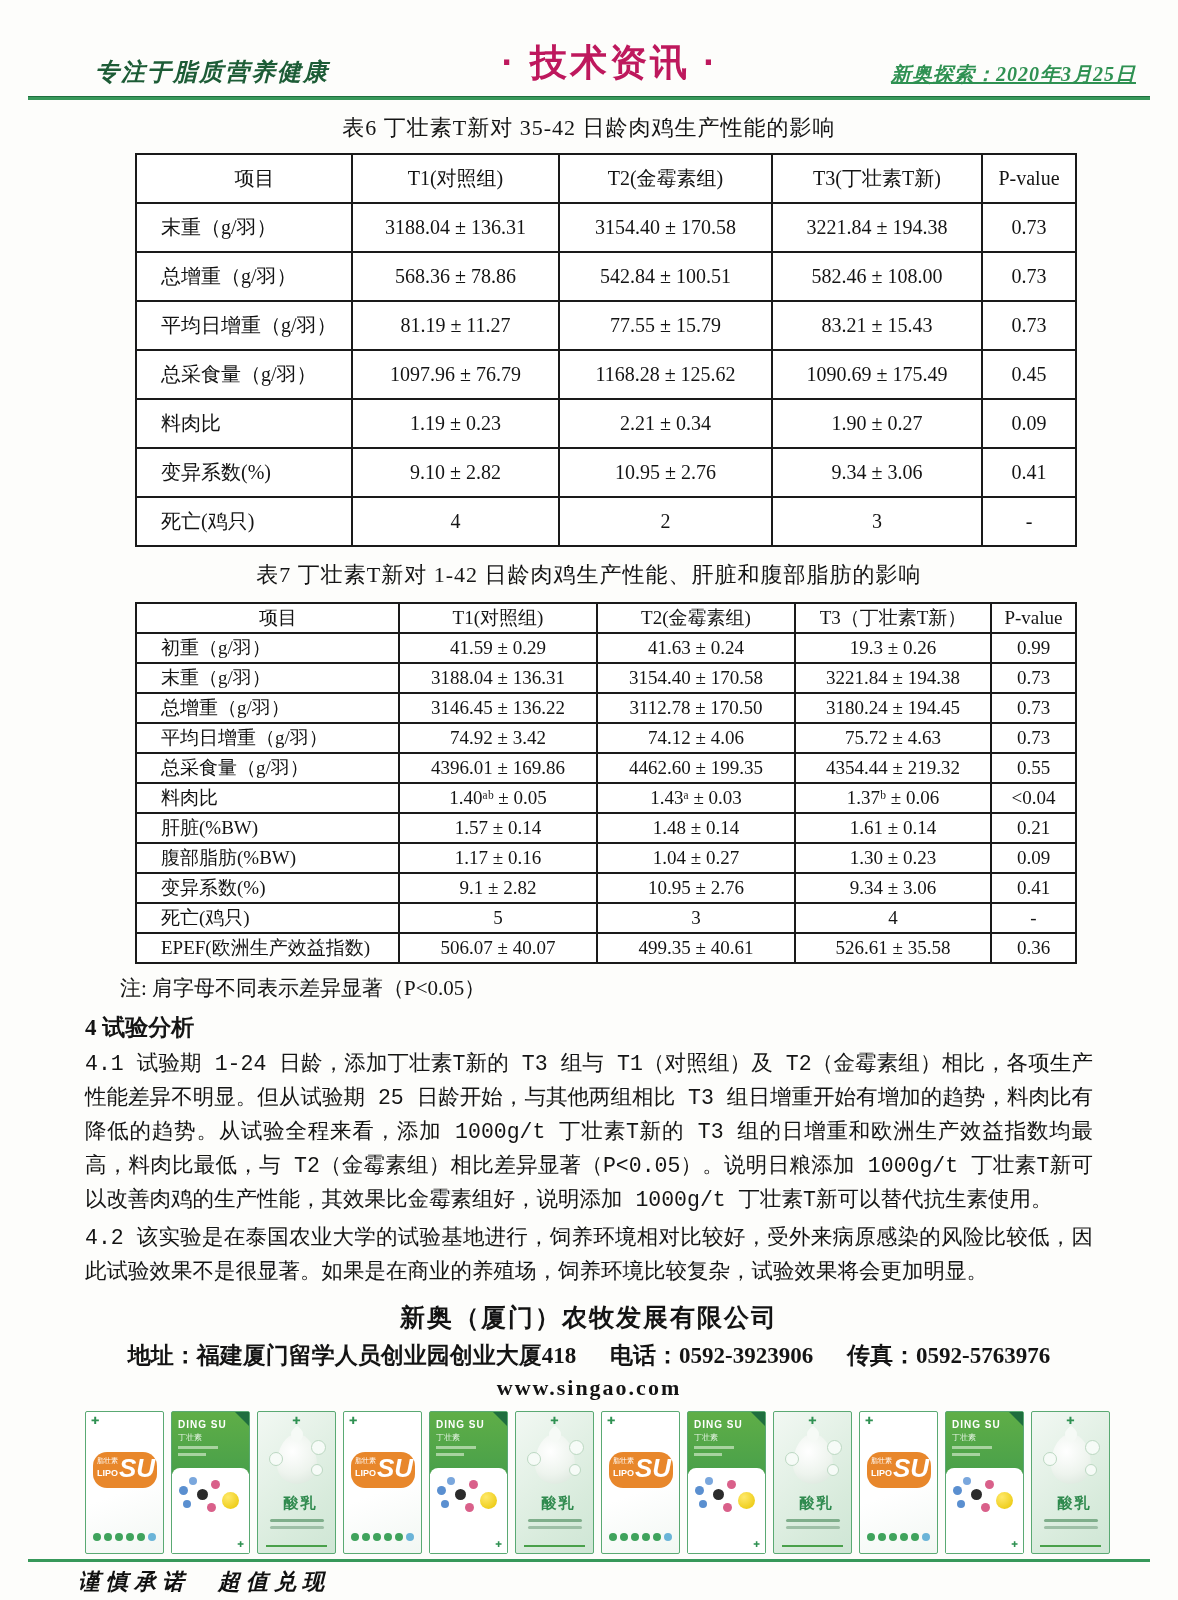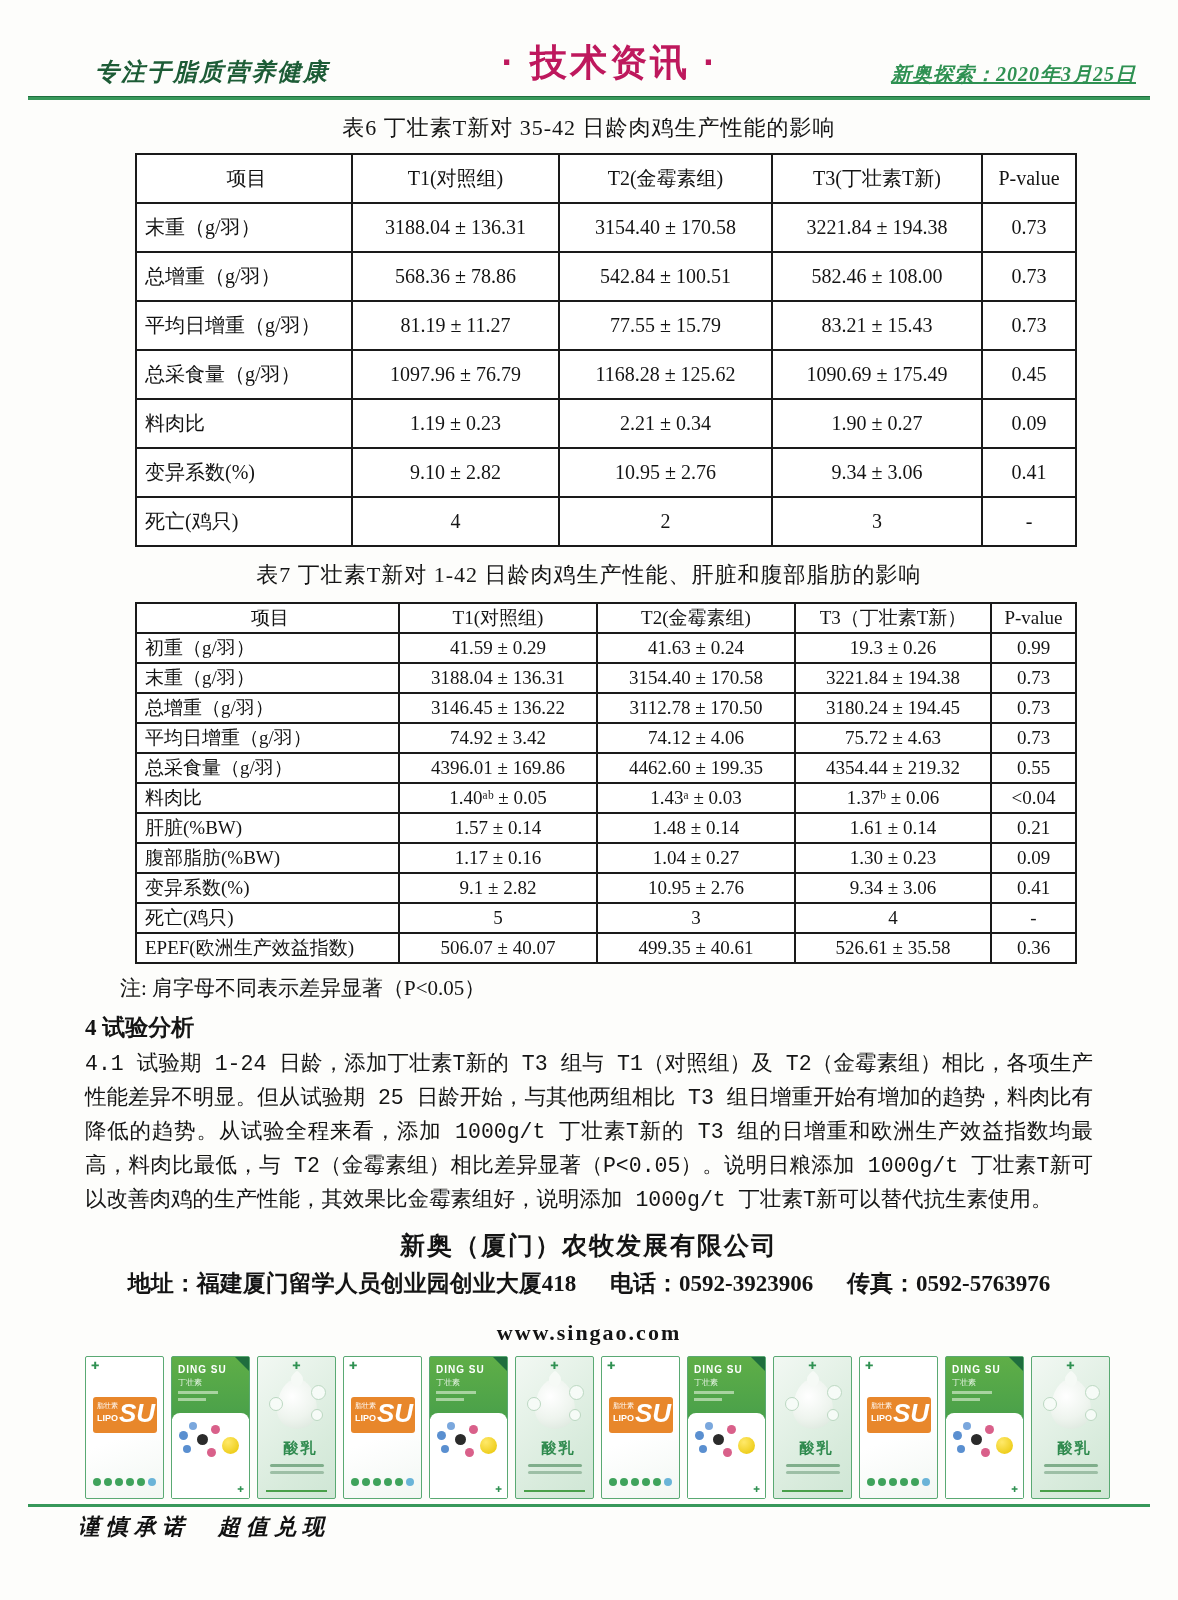--- a/index.html
+++ b/index.html
@@ -15,49 +15,49 @@
   .hdr-right{font-size:20px;font-weight:bold;font-style:italic;color:#2f9152;letter-spacing:1px;text-decoration:underline;}
   .rule{height:3px;background:#37985a;margin:2px 28px 0;border-top:1px solid #1f6e3e;}
 
   
   .caption{text-align:center;font-size:22px;margin-top:13px;letter-spacing:1px;}
 
   
   table{border-collapse:collapse;table-layout:fixed;background:#fff;}
   td,th{border:2px solid #1a1a1a;text-align:center;font-weight:normal;
         padding:0 3px;overflow:hidden;white-space:nowrap;}
-  td:first-child,th:first-child{text-align:left;padding-left:8px;}
+  td:first-child,th:first-child{text-align:left;padding-left:24px;}
   th:first-child{text-align:center;}
   .t6{margin:10px 0 0 135px;width:940px;font-size:20px;}
   .t6 td,.t6 th{height:47px;}
   .t7{margin:12px 0 0 135px;width:940px;font-size:19px;}
   .t7 td,.t7 th{height:28px;}
 
   
   .note{margin:10px 0 0 120px;font-size:21px;}
   .h4{margin:10px 0 0 85px;font-size:23px;font-weight:bold;}
   .para{margin:4px 85px 0 85px;font-size:21.5px;line-height:34px;text-align:justify;font-family:Liberation Mono, monospace;}
 
   
   .coname{margin-top:12px;text-align:center;font-size:25px;font-weight:bold;
           font-family:"Liberation Sans","DejaVu Sans",sans-serif;letter-spacing:2px;}
   .contact{margin-top:6px;text-align:center;font-size:23px;font-weight:bold;}
   .contact span{margin:0 14px;}
-  .website{margin-top:21px;text-align:center;font-size:22px;font-weight:bold;letter-spacing:2px;}
+  .website{margin-top:4px;text-align:center;font-size:22px;font-weight:bold;letter-spacing:2px;}
 
   
   .strip{margin:10px 0 0 85px;display:flex;gap:7px;height:145px;}
   .card{width:79px;height:143px;border:1px solid #5aa973;border-radius:2px;
         position:relative;background:#fff;flex:none;box-sizing:border-box;}
   .plogo{position:absolute;top:4px;left:5px;color:#2f9152;font-size:10px;line-height:10px;}
   .plogo.mid{left:50%;transform:translateX(-50%);}
   
   .card.lipo{background:linear-gradient(160deg,#ffffff 55%,#f2f7f3);}
   .lipobox{position:absolute;left:7px;top:40px;width:64px;height:36px;background:#e8872b;
-           border-radius:3px;color:#fff;font-family:"Liberation Sans",sans-serif;}
+           border-radius:14px;color:#fff;font-family:"Liberation Sans",sans-serif;}
   .lipobox .lcn{position:absolute;left:4px;top:4px;font-size:7px;}
   .lipobox .len{position:absolute;left:4px;top:16px;font-size:9px;font-weight:bold;}
   .lipobox .lbig{position:absolute;right:2px;top:1px;font-size:26px;font-weight:700;font-style:italic;}
   .dots{position:absolute;left:7px;bottom:12px;display:flex;gap:3px;}
   .dots i{width:8px;height:8px;border-radius:50%;background:#3fa35c;display:block;}
   .dots i.blue{background:#6ab4d8;}
   
   .dhead{position:absolute;top:0;left:0;right:0;height:62px;
          background:linear-gradient(180deg,#5fae47,#49a04a);}
   .dhead::after{content:"";position:absolute;top:0;right:0;border-style:solid;
@@ -281,20 +281,21 @@
         <td>499.35 ± 40.61</td>
         <td>526.61 ± 35.58</td>
         <td>0.36</td>
       </tr>
       </tbody>
   </table>
 
   <div class="note">注: 肩字母不同表示差异显著（P&lt;0.05）</div>
   <div class="h4">4 试验分析</div>
   <div class="para">4.1 试验期 1-24 日龄，添加丁壮素T新的 T3 组与 T1（对照组）及 T2（金霉素组）相比，各项生产性能差异不明显。但从试验期 25 日龄开始，与其他两组相比 T3 组日增重开始有增加的趋势，料肉比有降低的趋势。从试验全程来看，添加 1000g/t 丁壮素T新的 T3 组的日增重和欧洲生产效益指数均最高，料肉比最低，与 T2（金霉素组）相比差异显著（P&lt;0.05）。说明日粮添加 1000g/t 丁壮素T新可以改善肉鸡的生产性能，其效果比金霉素组好，说明添加 1000g/t 丁壮素T新可以替代抗生素使用。</div>
+  <div class="para">4.2 该实验是在泰国农业大学的试验基地进行，饲养环境相对比较好，受外来病原感染的风险比较低，因此试验效果不是很显著。如果是在商业的养殖场，饲养环境比较复杂，试验效果将会更加明显。</div>
 
   <div class="coname">新奥（厦门）农牧发展有限公司</div>
   <div class="contact">
     <span>地址：福建厦门留学人员创业园创业大厦418</span>
     <span>电话：0592-3923906</span>
     <span>传真：0592-5763976</span>
   </div>
   <div class="website">www.singao.com</div>
 
   <div class="strip" id="strip">

